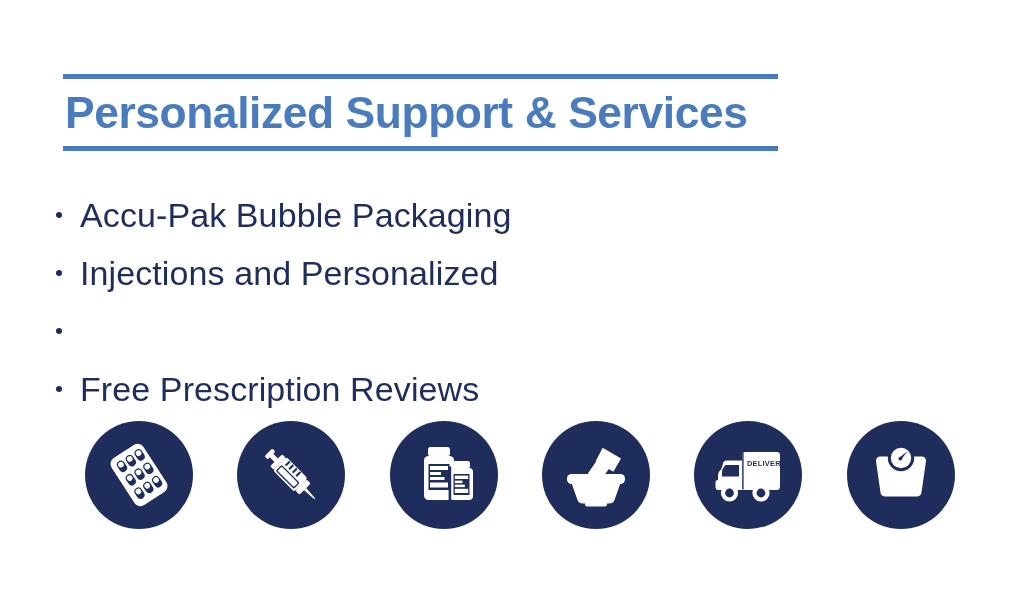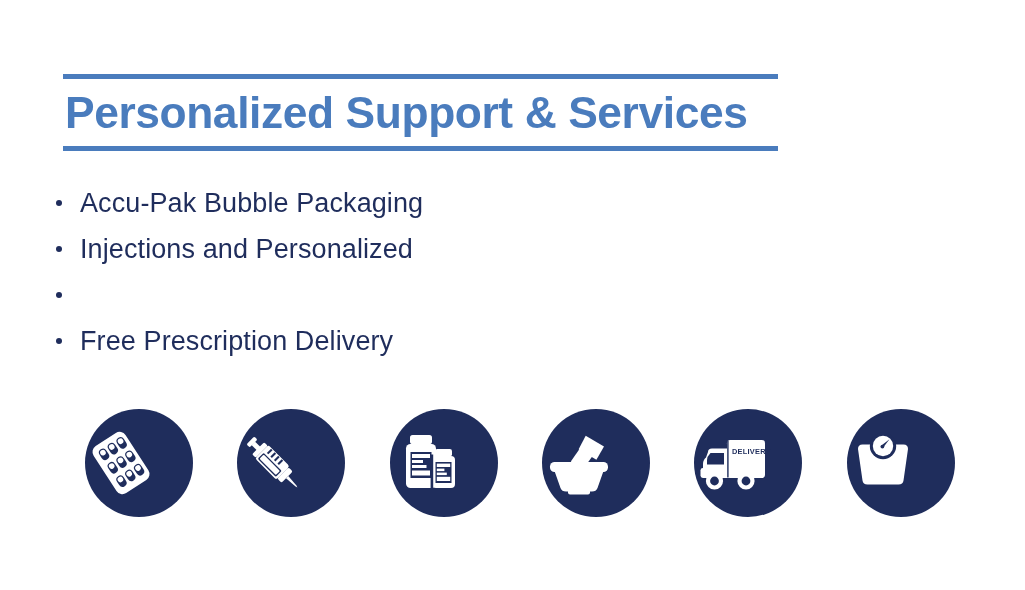--- a/index.html
+++ b/index.html
@@ -60,24 +60,25 @@
     list-style: none;
     margin: 0;
     padding: 0;
   }
   .bullet-item {
     position: relative;
     height: 46px;
     line-height: 46px;
     padding-left: 28px;
     font-family: "Liberation Sans", sans-serif;
-    font-size: 27px;
+    font-size: 34px;
     color: #1f2d5c;
     white-space: nowrap;
     letter-spacing: 0.1px;
+    margin-top: 12px;
   }
   .bullet-item .dot {
     position: absolute;
     left: 4px;
     top: 50%;
     margin-top: -3px;
     width: 6px;
     height: 6px;
     border-radius: 50%;
     background: #1f2d5c;
@@ -86,28 +87,28 @@
   
   .icon-row {
     position: absolute;
     left: 85px;
     top: 405px;
     width: 870px;
     height: 110px;
   }
   .icon-badge {
     position: absolute;
-    top: 4px;
+    top: 16px;
     width: 108px;
     height: 108px;
     border-radius: 50%;
     background: #1f2d5c;
     display: flex;
     align-items: center;
-    justify-content: flex-start;
+    justify-content: center;
   }
   .icon-badge svg { display: block; }
   .icon-badge:nth-of-type(1) { left: 0px; }
   .icon-badge:nth-of-type(2) { left: 152px; }
   .icon-badge:nth-of-type(3) { left: 305px; }
   .icon-badge:nth-of-type(4) { left: 457px; }
   .icon-badge:nth-of-type(5) { left: 609px; }
   .icon-badge:nth-of-type(6) { left: 762px; }
 </style>
 </head>
@@ -128,21 +129,21 @@
     </li>
     <li class="bullet-item">
       <span class="dot"></span>
       <span>Injections and Personalized</span>
     </li>
     <li class="bullet-item">
       <span class="dot"></span>
     </li>
     <li class="bullet-item">
       <span class="dot"></span>
-      <span>Free Prescription Delivery</span>
+      <span>Free Prescription Reviews</span>
     </li>
   </ul>
 
   <div class="icon-row">
 
     <div class="icon-badge">
       <span>
         <svg width="72" height="72" viewBox="0 0 72 72" aria-hidden="true">
           <g transform="rotate(-33 36 36)">
             <rect x="17" y="8" width="38" height="56" rx="7" ry="7" fill="#ffffff"></rect>

